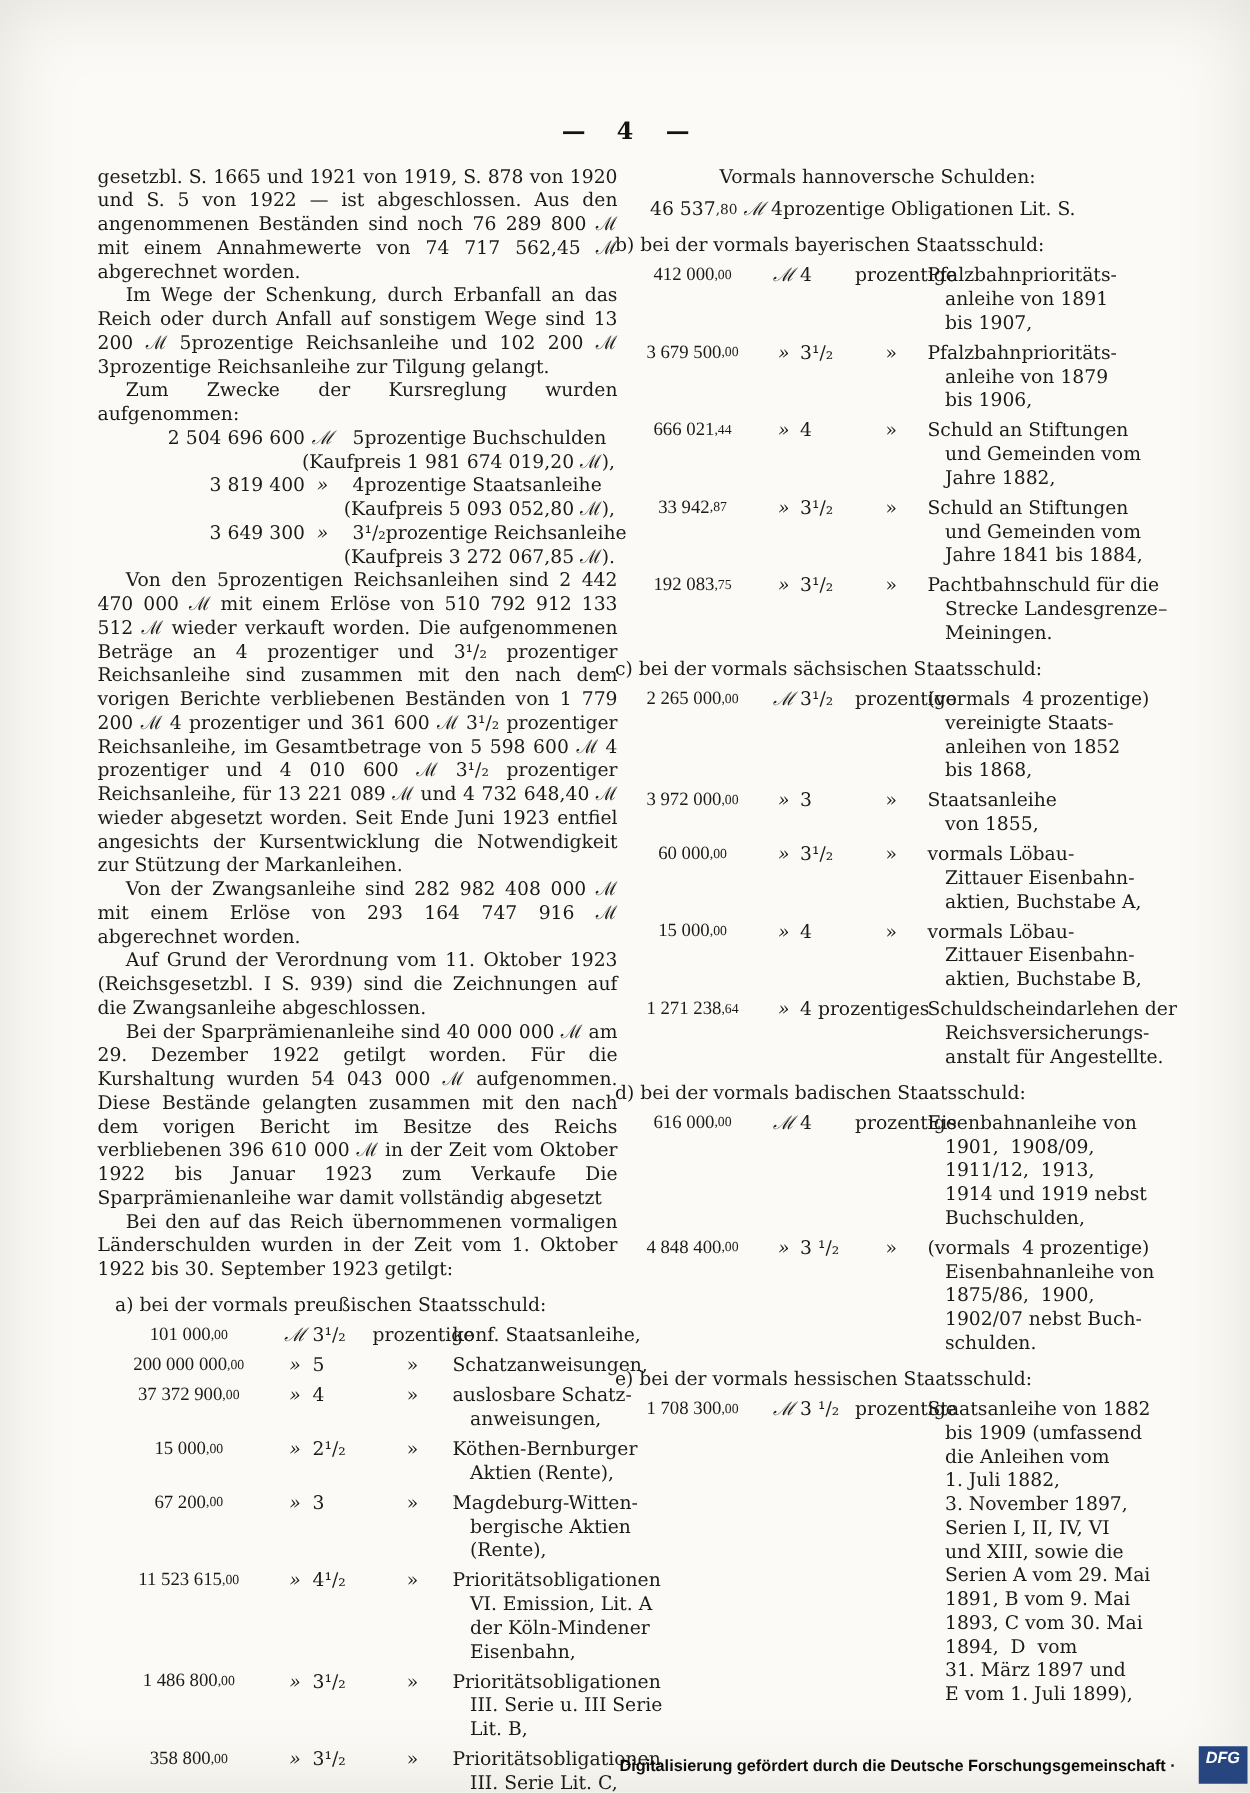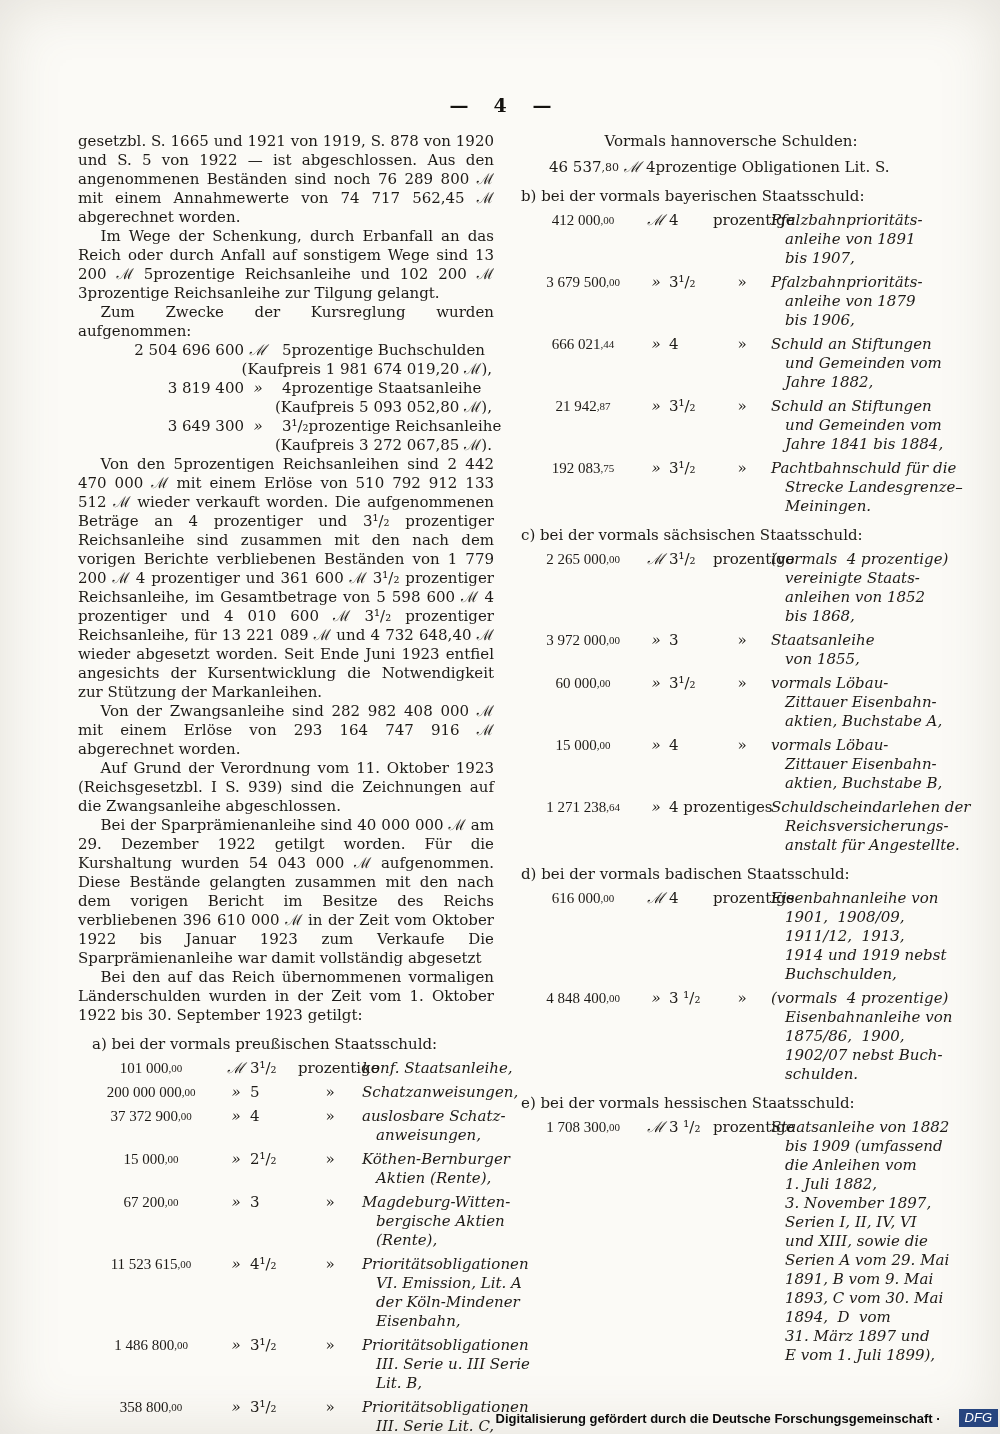--- a/index.html
+++ b/index.html
@@ -19,56 +19,56 @@
   
   .pagehead{
     position:absolute;top:94px;left:0;width:1000px;
     display:flex;justify-content:center;align-items:center;gap:26px;
     font-weight:bold;font-size:19px;color:#14120f;
   }
   .pagehead .dash{letter-spacing:-1px;}
   
   .col{position:absolute;top:132px;font-size:15px;line-height:19px;}
   .col-left{left:78px;width:416px;}
-  .col-right{left:521px;width:420px;}
+  .col-right{left:492px;width:420px;}
   p.para{margin:0;text-align:justify;}
   p.ind{text-indent:1.5em;}
   
   .kentry{display:grid;grid-template-columns:166px 28px 1fr;}
   .kentry .amt{text-align:right;}
   .kentry .cur{text-align:center;}
   .kentry .desc{padding-left:10px;white-space:pre;}
   .kaufpreis{text-align:right;padding-right:2px;}
   
   .trow{display:grid;margin-top:5px;}
   .trow-l{grid-template-columns:146px 24px 50px 64px 1fr;}
   .trow-r{grid-template-columns:124px 22px 46px 58px 1fr;}
   .c-amt{text-align:center;white-space:nowrap;font-family:Liberation Serif, serif;}
   .c-cur{text-align:center;}
   .c-rate{white-space:nowrap;padding-left:2px;}
   .c-unit{text-align:center;white-space:nowrap;}
-  .c-desc{white-space:pre;padding-left:14px;text-indent:-14px;font-style:italic;}
+  .c-desc{white-space:pre;padding-left:14px;text-indent:-14px;}
   .dec{font-size:11px;vertical-align:1px;}
   .mk{font-style:italic;}
   .sec-label{margin-top:10px;margin-bottom:2px;}
   .sec-label.lvl1{padding-left:14px;}
   .rc-heading{text-align:center;margin-bottom:7px;}
   .hannover{padding-left:28px;margin-bottom:4px;white-space:nowrap;}
   
   .footer{
     position:absolute;bottom:7px;right:2px;
     display:flex;align-items:center;gap:18px;
     font-family:"Liberation Sans", sans-serif;
     font-weight:bold;font-size:13px;color:#0a0a0a;
   }
   .dfg-box{
     display:inline-block;
     background:#27457f;color:#ffffff;
-    font-style:italic;font-weight:normal;font-size:13px;
-    padding:1px 6px 2px 6px;
+    font-style:italic;font-weight:bold;font-size:13px;
+    padding:1px 6px 14px 6px;
   }
 </style>
 </head>
 <body>
 
 <div class="page">
 
   <div class="pagehead">
     <span class="dash">—</span>
     <span>4</span>
@@ -209,21 +209,21 @@
     <div class="trow trow-r">
       <span class="c-amt"><span>666 021</span><span class="dec">,44</span></span>
       <span class="c-cur mk">»</span>
       <span class="c-rate">4</span>
       <span class="c-unit">»</span>
       <span class="c-desc">Schuld an Stiftungen
 und Gemeinden vom
 Jahre 1882,</span>
     </div>
     <div class="trow trow-r">
-      <span class="c-amt"><span>21 942</span><span class="dec">,87</span></span>
+      <span class="c-amt"><span>33 942</span><span class="dec">,87</span></span>
       <span class="c-cur mk">»</span>
       <span class="c-rate">3¹/₂</span>
       <span class="c-unit">»</span>
       <span class="c-desc">Schuld an Stiftungen
 und Gemeinden vom
 Jahre 1841 bis 1884,</span>
     </div>
     <div class="trow trow-r">
       <span class="c-amt"><span>192 083</span><span class="dec">,75</span></span>
       <span class="c-cur mk">»</span>

